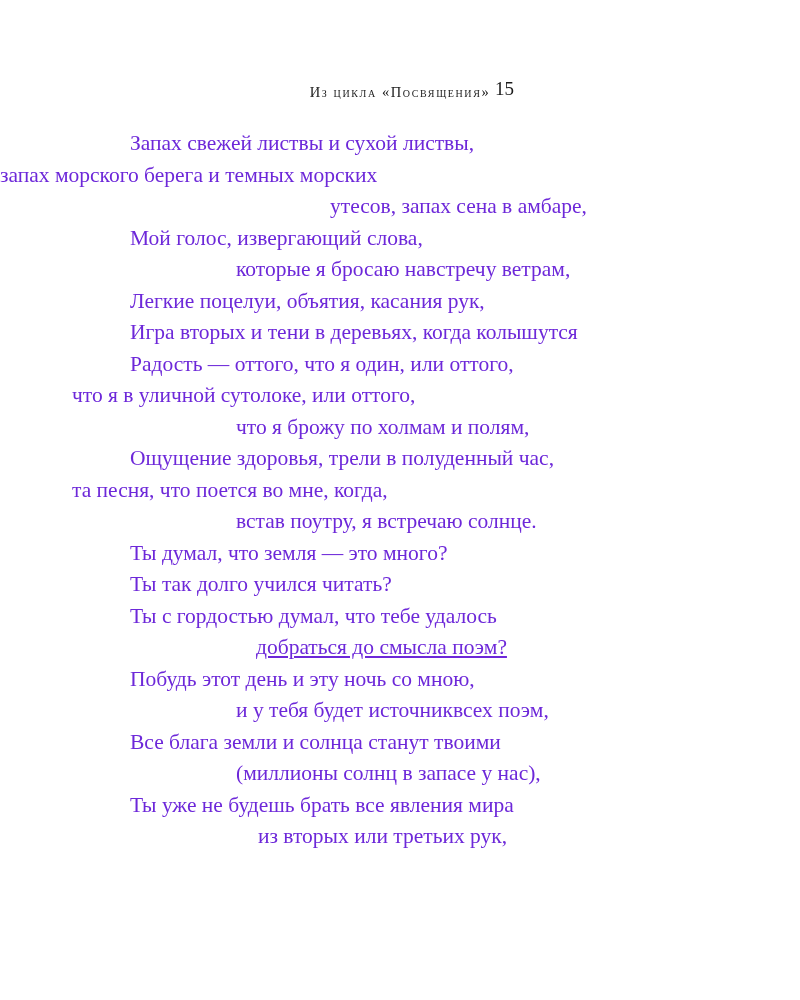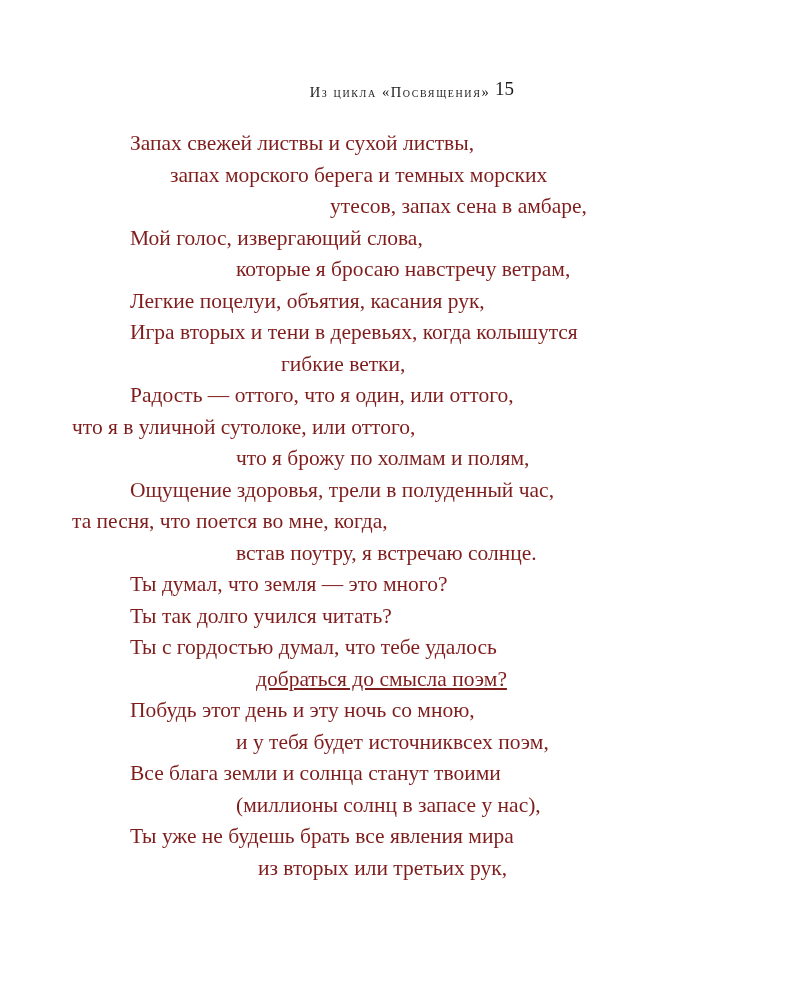--- a/index.html
+++ b/index.html
@@ -47,27 +47,27 @@
   }
   .poem {
     position: absolute;
     top: 128px;
     left: 0;
     width: 800px;
   }
   .line {
     font-size: 21.5px;
     line-height: 31.5px;
-    color: #7f1d1d;
+    color: #6d28d9;
     white-space: pre;
     margin: 0;
     padding: 0;
   }
   .line.i0  { padding-left: 130px; }
-  .line.i1  { padding-left: 170px; }
+  .line.i1  { }
   .line.i3  { padding-left: 330px; }
   .line.i4  { padding-left: 236px; }
   .line.i5  { padding-left: 72px; }
   .line.i6  { padding-left: 281px; }
   .line.i7  { padding-left: 256px; text-decoration: underline; }
   .line.i10 { padding-left: 258px; }
 </style>
 </head>
 <body>
 
@@ -79,21 +79,20 @@
   </div>
 
   <div class="poem">
       <div class="line i0">Запах свежей листвы и сухой листвы,</div>
       <div class="line i1">запах морского берега и темных морских</div>
       <div class="line i3">утесов, запах сена в амбаре,</div>
       <div class="line i0">Мой голос, извергающий слова,</div>
       <div class="line i4">которые я бросаю навстречу ветрам,</div>
       <div class="line i0">Легкие поцелуи, объятия, касания рук,</div>
       <div class="line i0">Игра вторых и тени в деревьях, когда колышутся</div>
-      <div class="line i6">гибкие ветки,</div>
       <div class="line i0">Радость — оттого, что я один, или оттого,</div>
       <div class="line i5">что я в уличной сутолоке, или оттого,</div>
       <div class="line i4">что я брожу по холмам и полям,</div>
       <div class="line i0">Ощущение здоровья, трели в полуденный час,</div>
       <div class="line i5">та песня, что поется во мне, когда,</div>
       <div class="line i4">встав поутру, я встречаю солнце.</div>
       <div class="line i0">Ты думал, что земля — это много?</div>
       <div class="line i0">Ты так долго учился читать?</div>
       <div class="line i0">Ты с гордостью думал, что тебе удалось</div>
       <div class="line i7">добраться до смысла поэм?</div>

